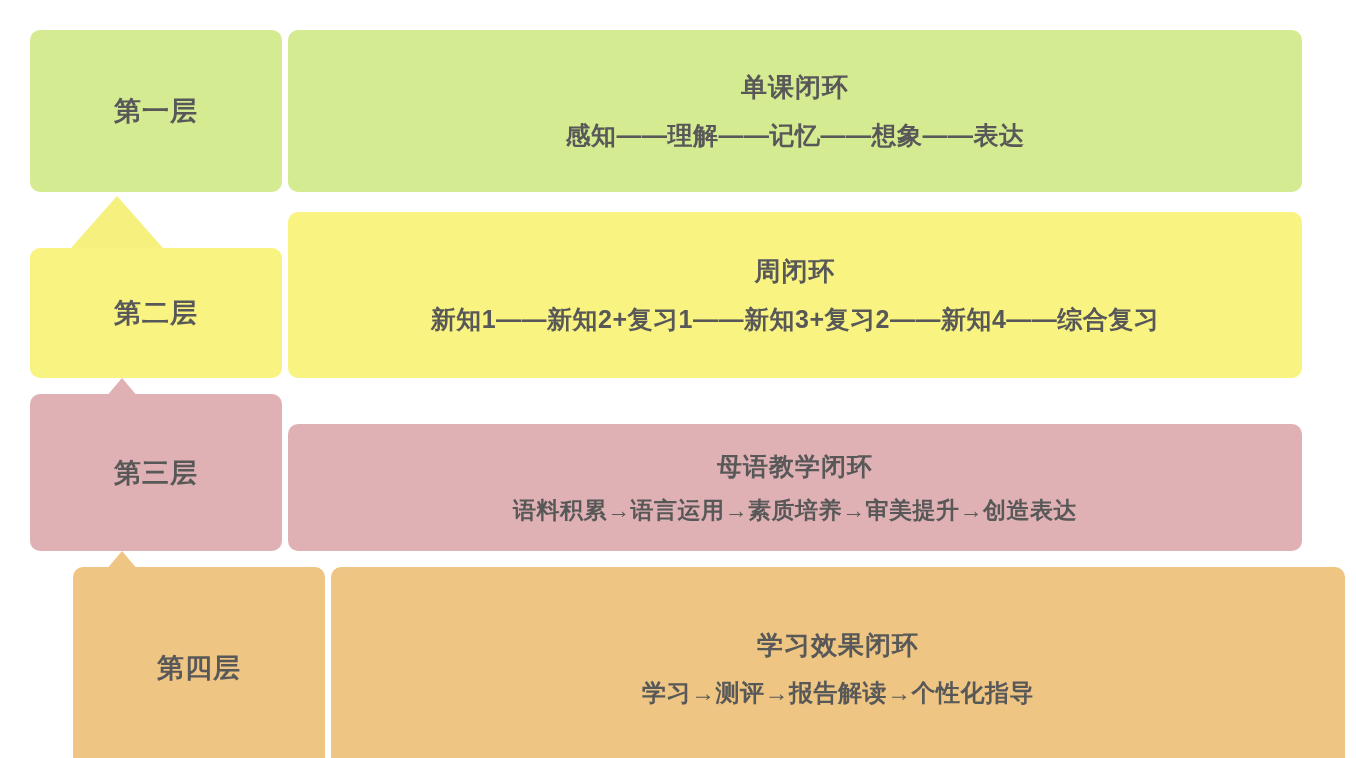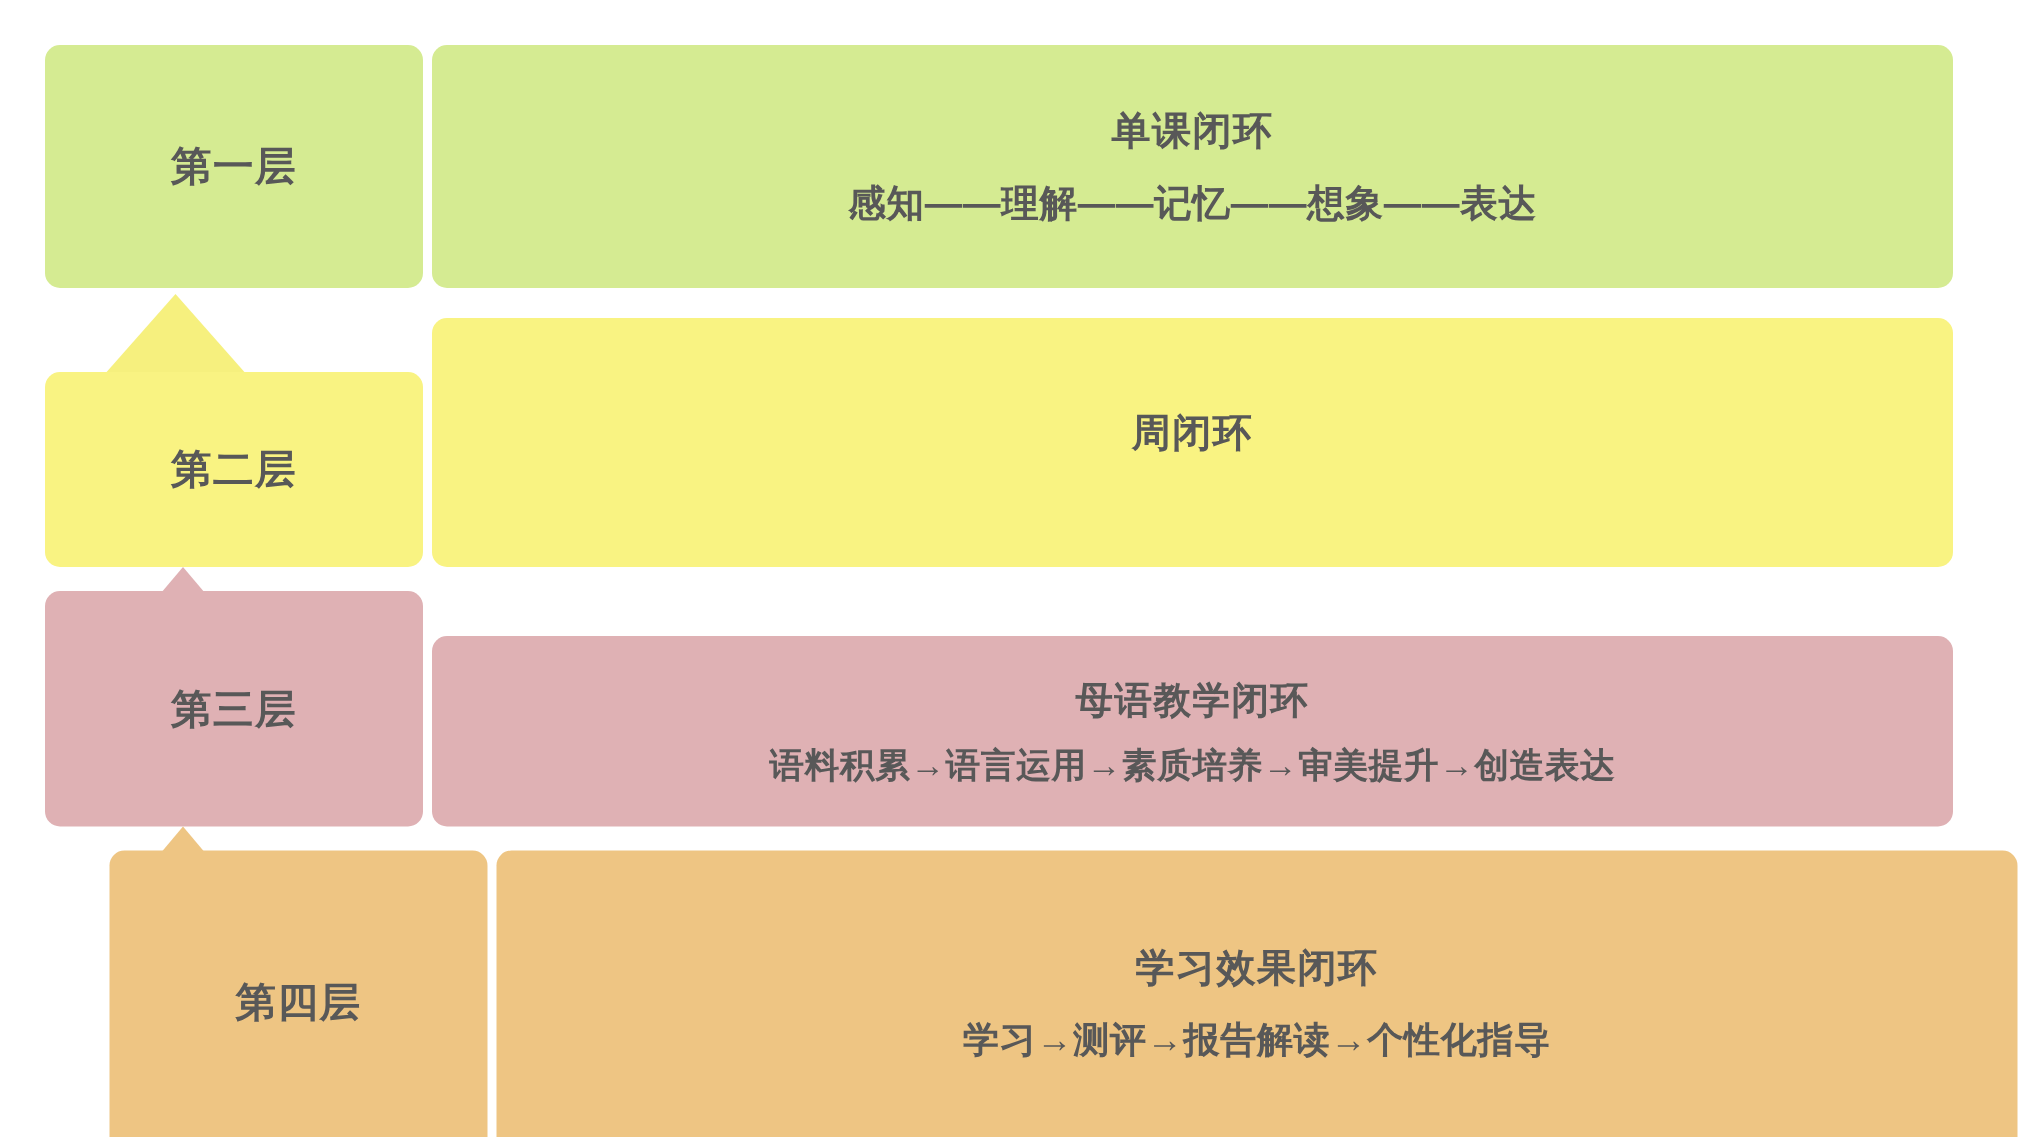--- a/index.html
+++ b/index.html
@@ -122,20 +122,21 @@
       <div class="body-flow">感知——理解——记忆——想象——表达</div>
     </div>
   </div>
 
   <div class="layer-row" id="row-2">
     <div class="layer-label" style="background:#f9f382;margin-top:36px;">
       <span>第二层</span>
     </div>
     <div class="layer-body" style="background:#f9f382;">
       <div class="body-title">周闭环</div>
+      <div class="body-flow">新知1——新知2+复习1——新知3+复习2——新知4——综合复习</div>
     </div>
   </div>
 
   <div class="layer-row" id="row-3">
     <div class="layer-label" style="background:#dfb1b4;">
       <span>第三层</span>
     </div>
     <div class="layer-body" style="background:#dfb1b4;margin-top:30px;">
       <div class="body-title">母语教学闭环</div>
       <div class="body-flow">语料积累→语言运用→素质培养→审美提升→创造表达</div>

